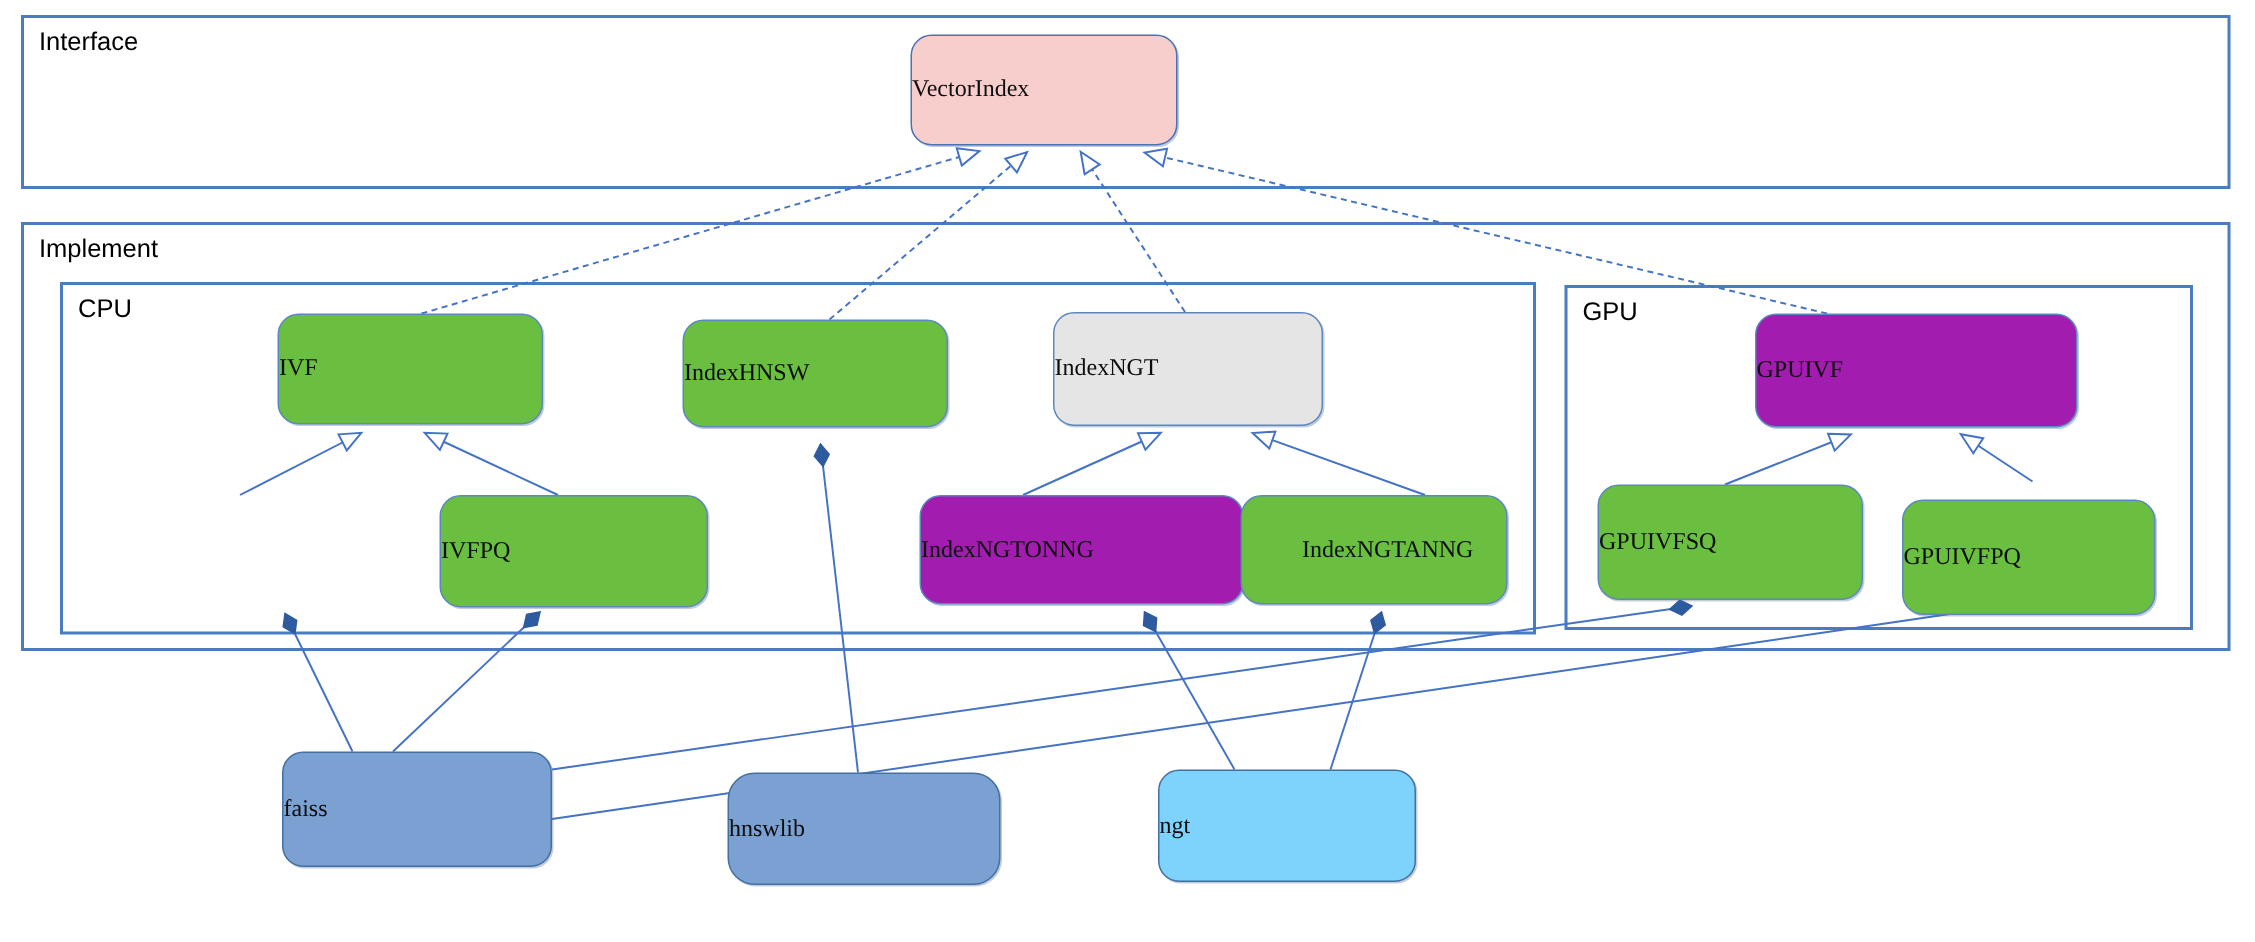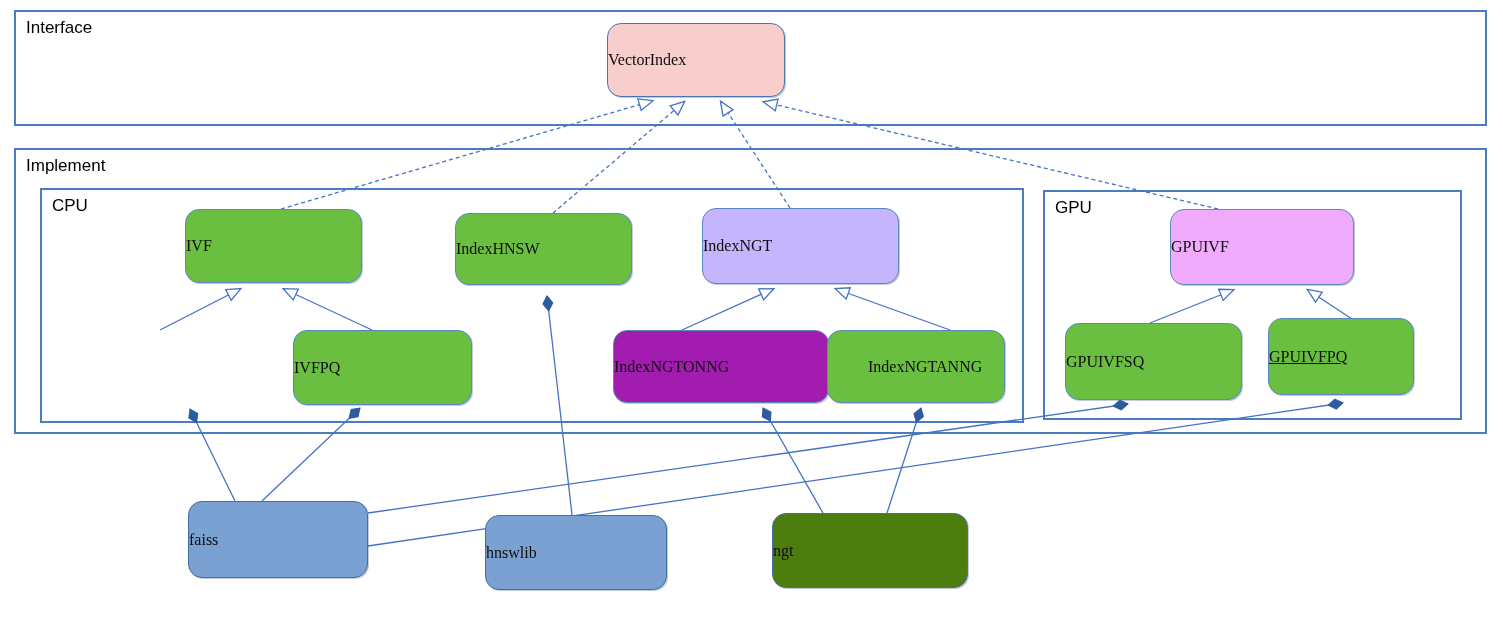--- a/index.html
+++ b/index.html
@@ -91,54 +91,54 @@
   </div>
 
   <div class="node green" style="left: 185px; top: 209px; width: 177px; height: 74px; background-color: rgb(106, 191, 65);">
     <span>IVF</span>
   </div>
 
   <div class="node green" style="left: 455px; top: 213px; width: 177px; height: 72px; background-color: rgb(106, 191, 65);">
     <span>IndexHNSW</span>
   </div>
 
-  <div class="node green" style="left: 702px; top: 208px; width: 197px; height: 76px; background-color: #c4b5fd;">
+  <div class="node green" style="left: 702px; top: 208px; width: 180px; height: 76px; background-color: #e5e5e5;">
     <span>IndexNGT</span>
   </div>
 
-  <div class="node green" style="left: 1170px; top: 209px; width: 184px; height: 76px; background-color: #f0abfc;">
+  <div class="node green" style="left: 1170px; top: 209px; width: 215px; height: 76px; background-color: #a21caf;">
     <span>GPUIVF</span>
   </div>
 
 
   <div class="node green" style="left: 293px; top: 330px; width: 179px; height: 75px; background-color: rgb(106, 191, 65);">
     <span>IVFPQ</span>
   </div>
 
   <div class="node green" style="left: 613px; top: 330px; width: 216px; height: 73px; background-color: #a21caf;">
     <span>IndexNGTONNG</span>
   </div>
 
   <div class="node green" style="left: 827px; top: 330px; width: 178px; height: 73px; background-color: rgb(106, 191, 65); padding-left: 40px;">
     <span>IndexNGTANNG</span>
   </div>
 
   <div class="node green" style="left: 1065px; top: 323px; width: 177px; height: 77px; background-color: rgb(106, 191, 65);">
     <span>GPUIVFSQ</span>
   </div>
 
-  <div class="node green" style="left: 1268px; top: 318px; width: 146px; height: 77px; background-color: rgb(106, 191, 65); text-decoration: underline;">
+  <div class="node green" style="left: 1268px; top: 333px; width: 169px; height: 77px; background-color: rgb(106, 191, 65);">
     <span>GPUIVFPQ</span>
   </div>
 
   <div class="node blue" style="left: 188px; top: 501px; width: 180px; height: 77px; background-color: rgb(122, 161, 210);">
     <span>faiss</span>
   </div>
 
-  <div class="node blue" style="left: 485px; top: 515px; width: 182px; height: 75px; background-color: rgb(122, 161, 210);">
+  <div class="node blue" style="left: 485px; top: 515px; width: 182px; height: 75px; background-color: rgb(122, 161, 210); border-radius: 18px;">
     <span>hnswlib</span>
   </div>
 
-  <div class="node blue" style="left: 772px; top: 513px; width: 196px; height: 75px; background-color: #4d7c0f;">
+  <div class="node blue" style="left: 772px; top: 513px; width: 172px; height: 75px; background-color: #7dd3fc;">
     <span>ngt</span>
   </div>
 
 </div>
 
 </body></html>

